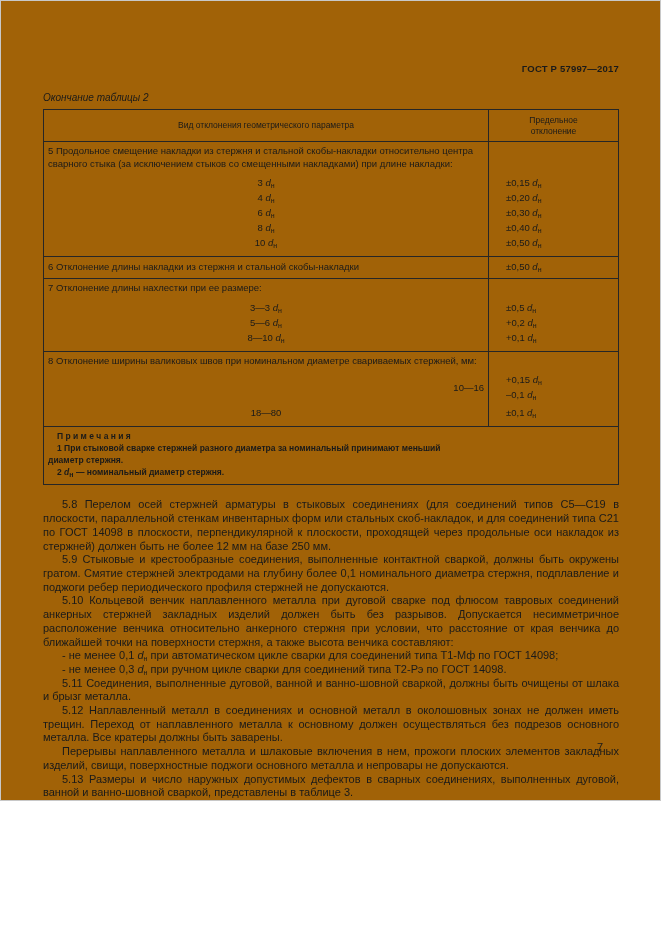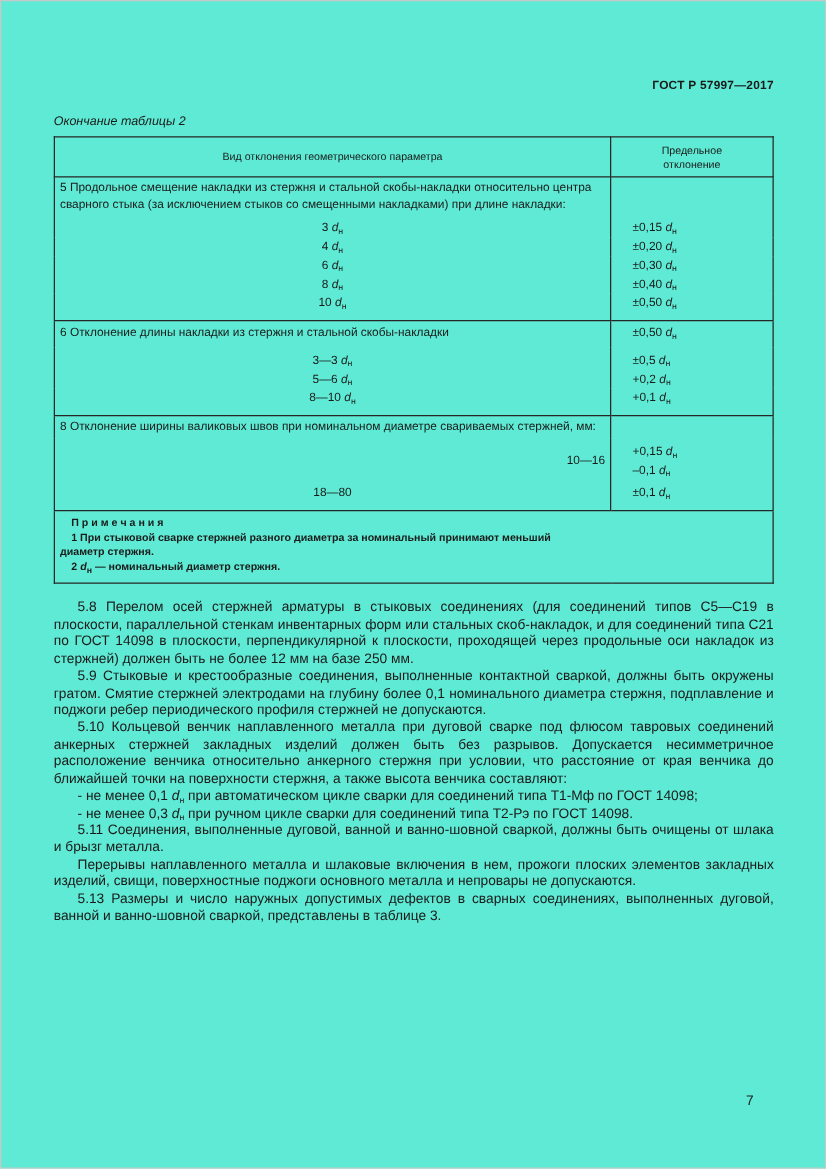--- a/index.html
+++ b/index.html
@@ -3,22 +3,22 @@
 <meta charset="utf-8">
 <style>
   * { margin:0; padding:0; box-sizing:border-box; }
   html,body { background:#ffffff; }
   body {
     width:661px; height:935px;
     font-family:"Liberation Sans","DejaVu Sans",sans-serif;
     color:#1a1a1a;
   }
   .page {
-    position:relative; width:661px; height:935px;
-    border:1px solid #c8c8c8; background:#5eead4;
+    position:relative; width:661px; height:801px;
+    border:1px solid #c8c8c8; background:#a16207;
     padding:62px 41px 0 42px; overflow:hidden;
   }
   .doc-header { text-align:right; font-weight:700; font-size:9.5px; letter-spacing:.2px; }
   .table-caption { margin-top:18px; font-style:italic; font-size:10px; }
 
   table.gost {
     width:100%; border-collapse:collapse; margin-top:6px;
     border:1.5px solid #262626; font-size:9.5px;
   }
   .gost th {
@@ -93,20 +93,24 @@
       <tr class="pad-b">
         <td class="c1 size"><span>10</span> <i class="d">d</i><sub class="s">н</sub></td>
         <td class="c2 tol"><span>±0,50</span> <i class="d">d</i><sub class="s">н</sub></td>
       </tr>
 
       <tr class="sec">
         <td class="c1 row6">6 Отклонение длины накладки из стержня и стальной скобы-накладки</td>
         <td class="c2 row6t"><span>±0,50</span> <i class="d">d</i><sub class="s">н</sub></td>
       </tr>
 
+      <tr class="sec">
+        <td class="c1 sec-text">7 Отклонение длины нахлестки при ее размере:</td>
+        <td class="c2"></td>
+      </tr>
       <tr class="pad-t">
         <td class="c1 size"><span>3—3</span> <i class="d">d</i><sub class="s">н</sub></td>
         <td class="c2 tol"><span>±0,5</span> <i class="d">d</i><sub class="s">н</sub></td>
       </tr>
       <tr>
         <td class="c1 size"><span>5—6</span> <i class="d">d</i><sub class="s">н</sub></td>
         <td class="c2 tol"><span>+0,2</span> <i class="d">d</i><sub class="s">н</sub></td>
       </tr>
       <tr class="pad-b">
         <td class="c1 size"><span>8—10</span> <i class="d">d</i><sub class="s">н</sub></td>
@@ -139,19 +143,20 @@
     </tbody>
   </table>
 
   <div class="body">
     <p>5.8 Перелом осей стержней арматуры в стыковых соединениях (для соединений типов С5—С19 в плоскости, параллельной стенкам инвентарных форм или стальных скоб-накладок, и для соединений типа С21 по ГОСТ 14098 в плоскости, перпендикулярной к плоскости, проходящей через продольные оси накладок из стержней) должен быть не более 12 мм на базе 250 мм.</p>
     <p>5.9 Стыковые и крестообразные соединения, выполненные контактной сваркой, должны быть окружены гратом. Смятие стержней электродами на глубину более 0,1 номинального диаметра стержня, подплавление и поджоги ребер периодического профиля стержней не допускаются.</p>
     <p>5.10 Кольцевой венчик наплавленного металла при дуговой сварке под флюсом тавровых соединений анкерных стержней закладных изделий должен быть без разрывов. Допускается несимметричное расположение венчика относительно анкерного стержня при условии, что расстояние от края венчика до ближайшей точки на поверхности стержня, а также высота венчика составляют:</p>
     <p><span>- не менее 0,1</span> <i class="d">d</i><sub class="s">н</sub> <span>при автоматическом цикле сварки для соединений типа Т1-Мф по ГОСТ 14098;</span></p>
     <p><span>- не менее 0,3</span> <i class="d">d</i><sub class="s">н</sub> <span>при ручном цикле сварки для соединений типа Т2-Рэ по ГОСТ 14098.</span></p>
     <p>5.11 Соединения, выполненные дуговой, ванной и ванно-шовной сваркой, должны быть очищены от шлака и брызг металла.</p>
+    <p>5.12 Наплавленный металл в соединениях и основной металл в околошовных зонах не должен иметь трещин. Переход от наплавленного металла к основному должен осуществляться без подрезов основного металла. Все кратеры должны быть заварены.</p>
     <p>Перерывы наплавленного металла и шлаковые включения в нем, прожоги плоских элементов закладных изделий, свищи, поверхностные поджоги основного металла и непровары не допускаются.</p>
     <p>5.13 Размеры и число наружных допустимых дефектов в сварных соединениях, выполненных дуговой, ванной и ванно-шовной сваркой, представлены в таблице 3.</p>
   </div>
 
   <div class="page-number">7</div>
 
 </div>
 
 </body></html>

